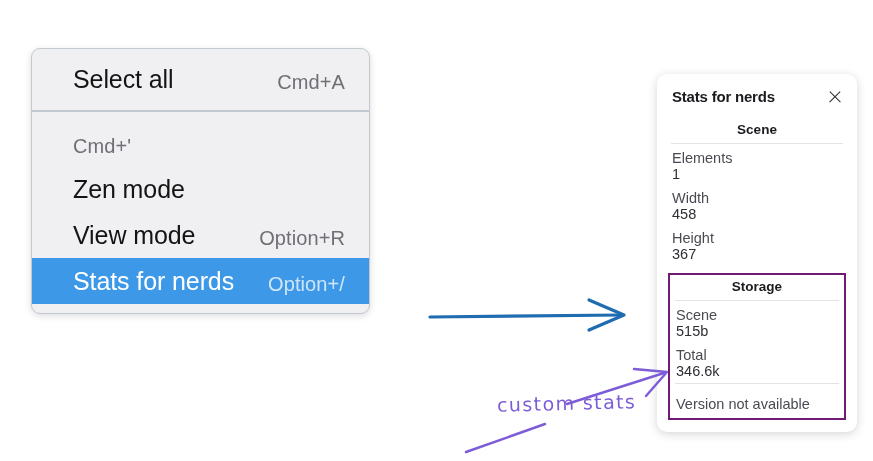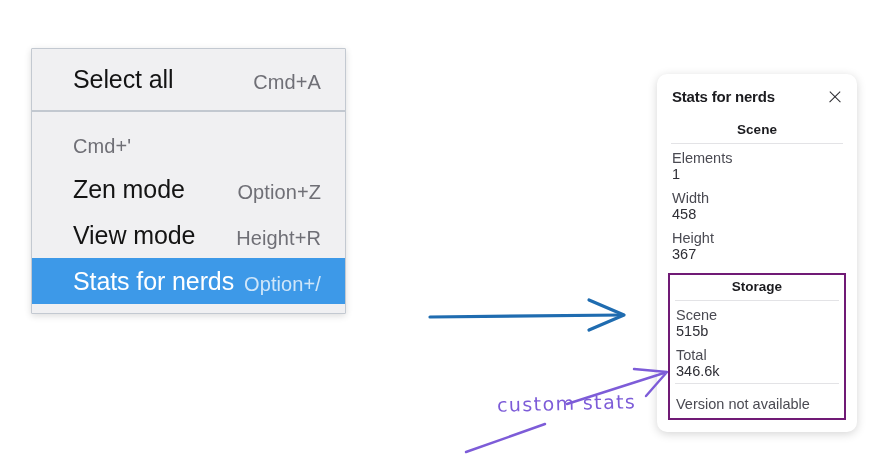--- a/index.html
+++ b/index.html
@@ -20,24 +20,24 @@
     inset: 0;
     width: 873px;
     height: 461px;
   }
 
   
   .context-menu {
     position: absolute;
     left: 31px;
     top: 48px;
-    width: 315px;
+    width: 339px;
     background: #f0f0f2;
     border: 1px solid #c3c9d1;
-    border-radius: 1px;
+    border-radius: 9px;
     box-shadow: 0 2px 7px rgba(0,0,0,0.14);
     box-sizing: border-box;
     overflow: hidden;
     padding-top: 7px;
     padding-bottom: 9px;
   }
 
   .menu-section {
     display: block;
   }
@@ -212,25 +212,24 @@
     </div>
 
     <div class="menu-separator"></div>
 
     <div class="menu-section">
       <div class="menu-row">
         <span class="menu-shortcut">Cmd+'</span>
       </div>
       <div class="menu-row">
         <span class="menu-label">Zen mode</span>
-        <span class="menu-shortcut">Option+Z</span>
       </div>
       <div class="menu-row">
         <span class="menu-label">View mode</span>
-        <span class="menu-shortcut">Height+R</span>
+        <span class="menu-shortcut">Option+R</span>
       </div>
       <div class="menu-row selected">
         <span class="menu-label">Stats for nerds</span>
         <span class="menu-shortcut">Option+/</span>
       </div>
     </div>
 
   </div>
 
   <div class="stats-panel">

